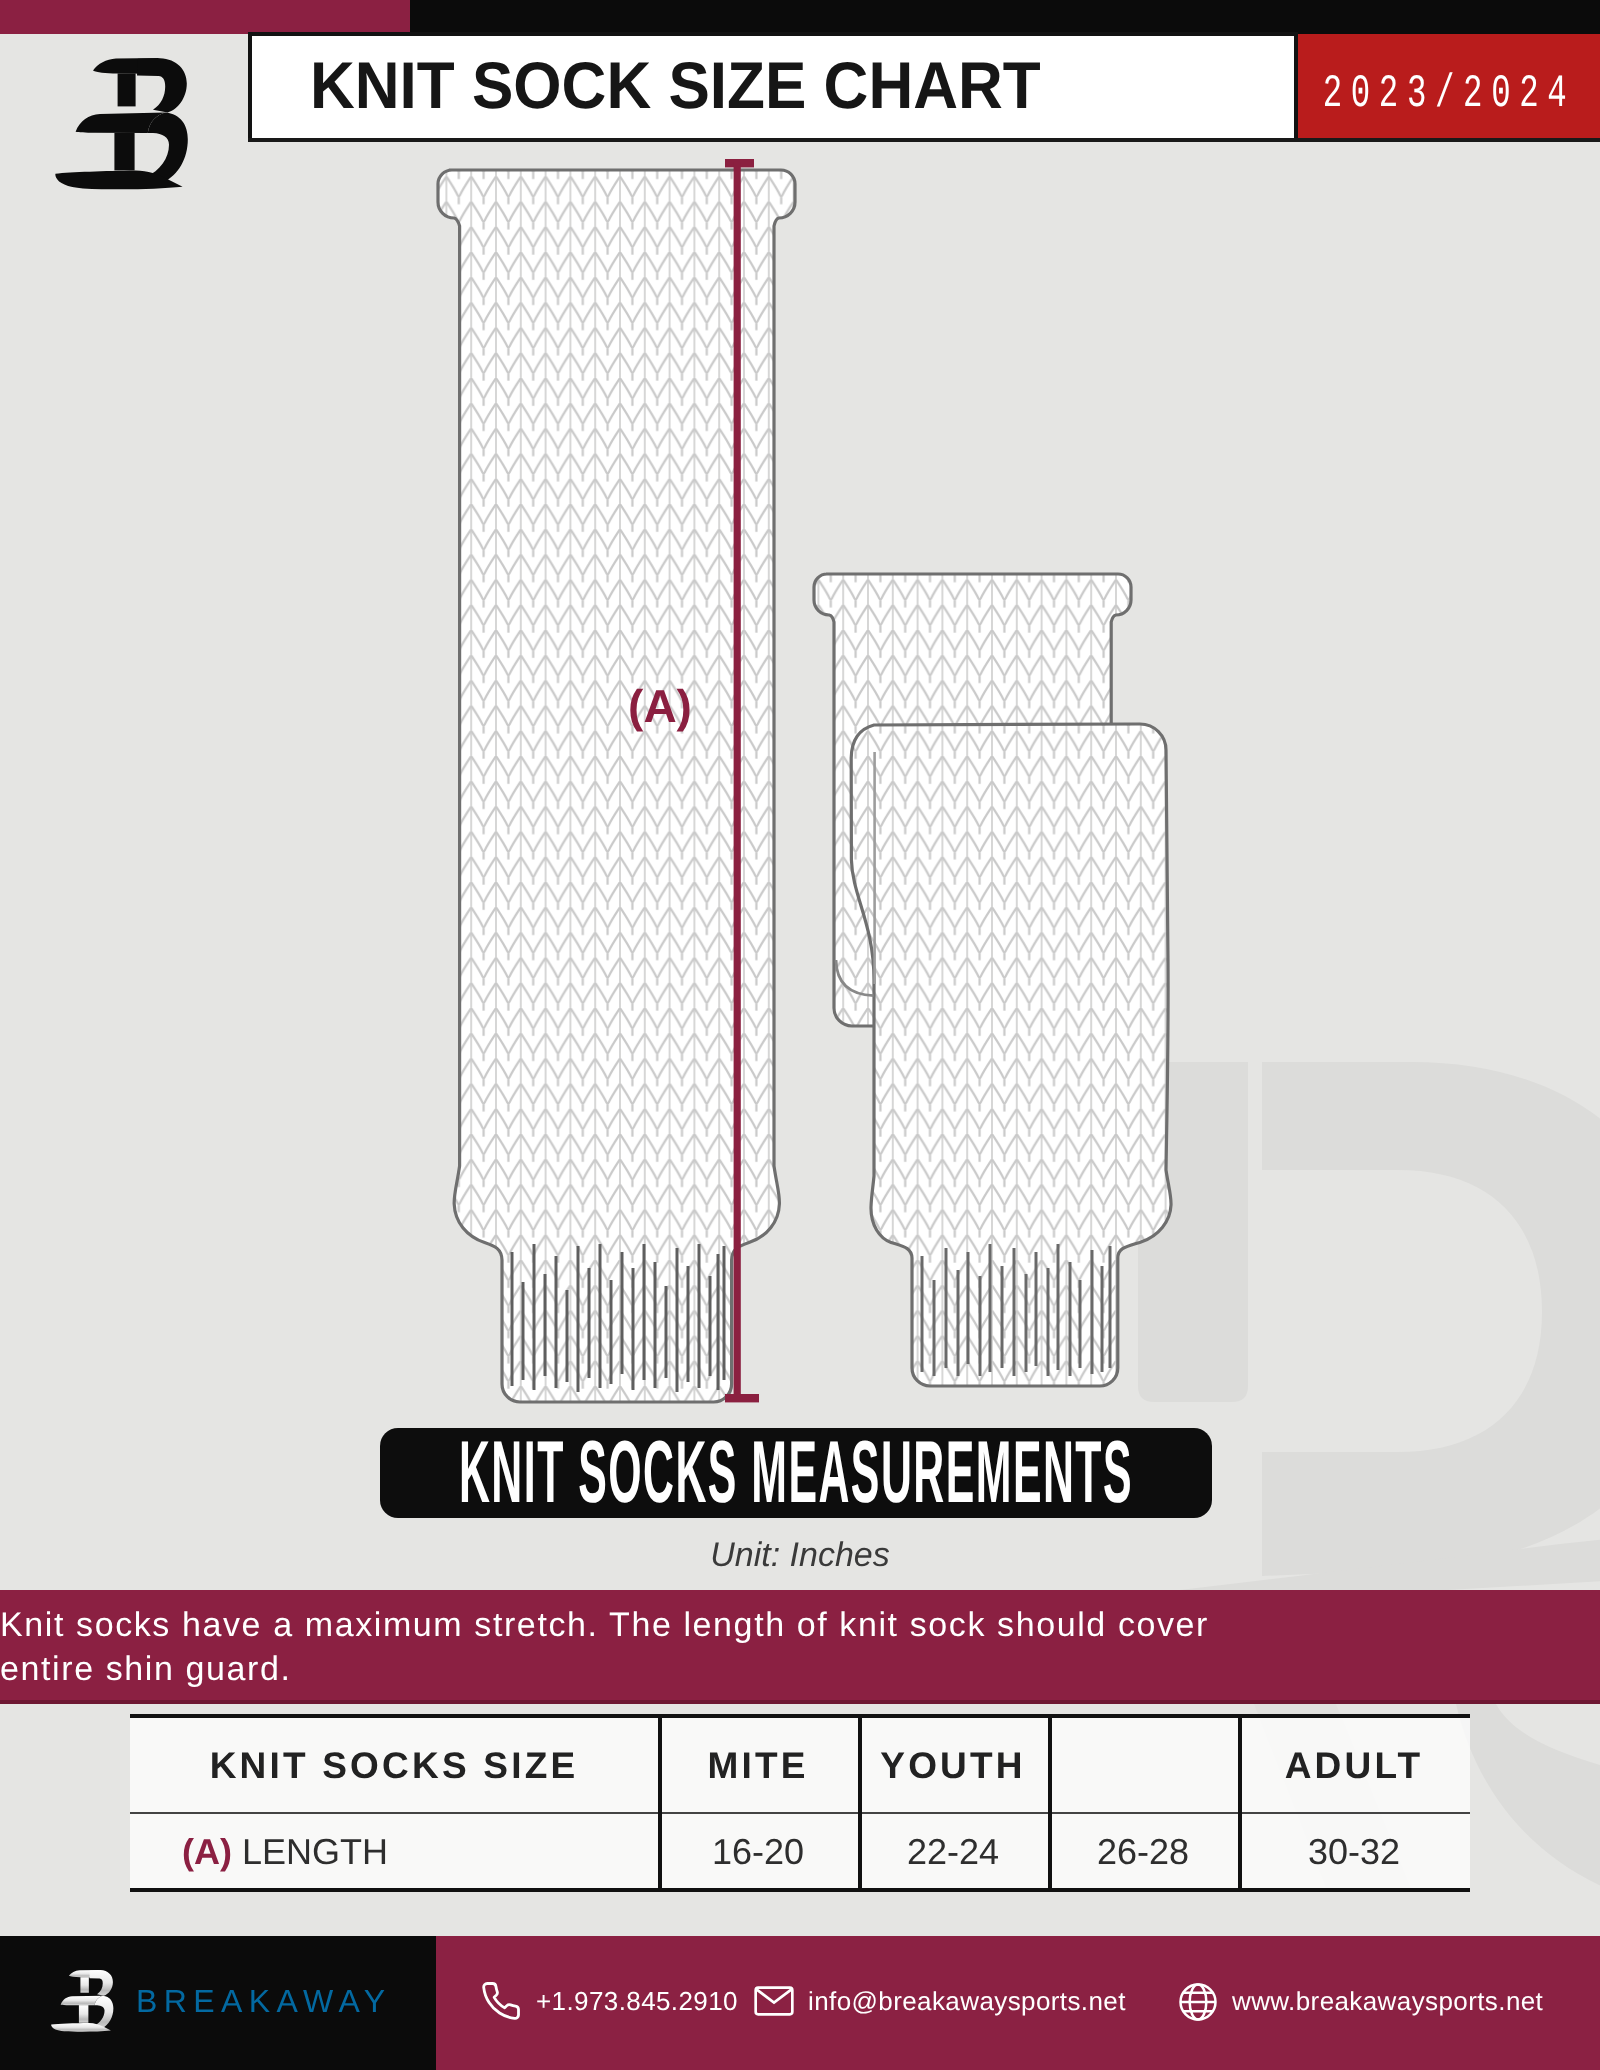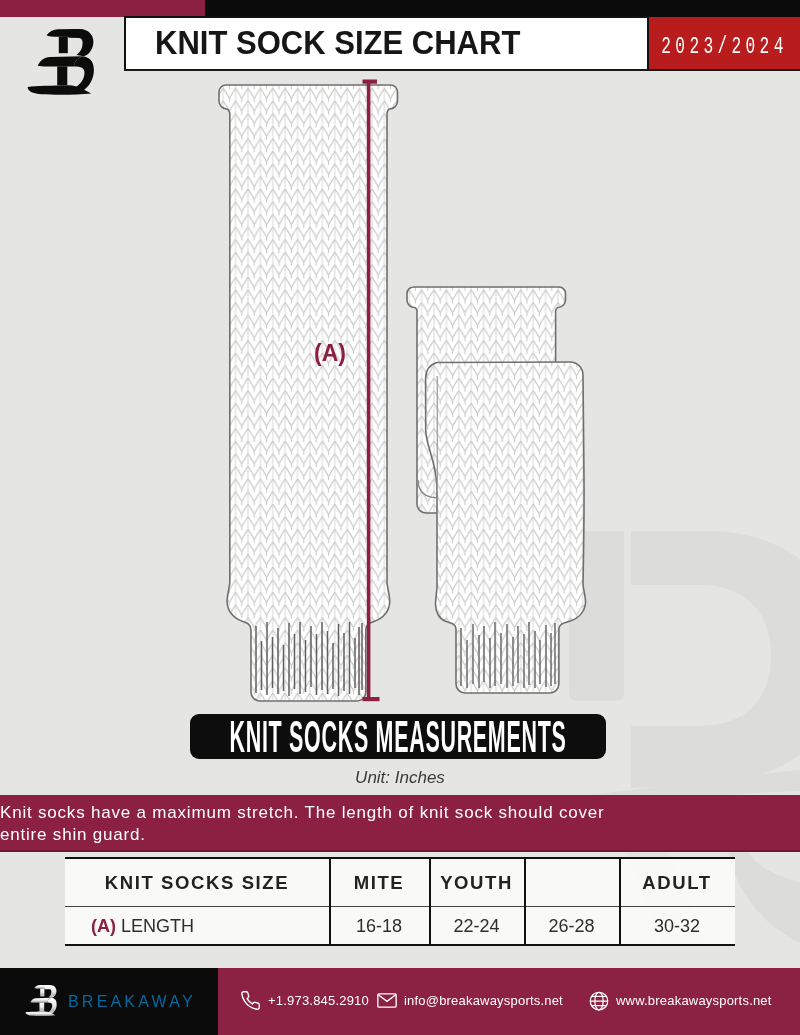--- a/index.html
+++ b/index.html
@@ -182,21 +182,21 @@
     <div class="row2"></div>
     <div class="v" style="left:264px"></div>
     <div class="v" style="left:364px"></div>
     <div class="v" style="left:459px"></div>
     <div class="v" style="left:554px"></div>
     <div class="hc" style="left:264px;width:100px">MITE</div>
     <div class="hc" style="left:0;width:264px">KNIT SOCKS SIZE</div>
     <div class="hc" style="left:364px;width:95px">YOUTH</div>
     <div class="hc" style="left:554px;width:116px">ADULT</div>
     <div class="dc" style="left:26px;width:220px;text-align:left"><b style="color:#8b2042">(A)</b> LENGTH</div>
-    <div class="dc" style="left:264px;width:100px">16-18</div>
+    <div class="dc" style="left:264px;width:100px">16-20</div>
     <div class="dc" style="left:364px;width:95px">22-24</div>
     <div class="dc" style="left:459px;width:95px">26-28</div>
     <div class="dc" style="left:554px;width:116px">30-32</div>
   </div>
 
   <div class="abs" id="footer"></div>
   <div class="abs" id="footl"></div>
   <svg class="abs" style="left:25px;top:985px" width="32" height="31" viewBox="0 0 68 66">
     <defs>
       <linearGradient id="silv" x1="0" y1="0" x2="0" y2="1">

